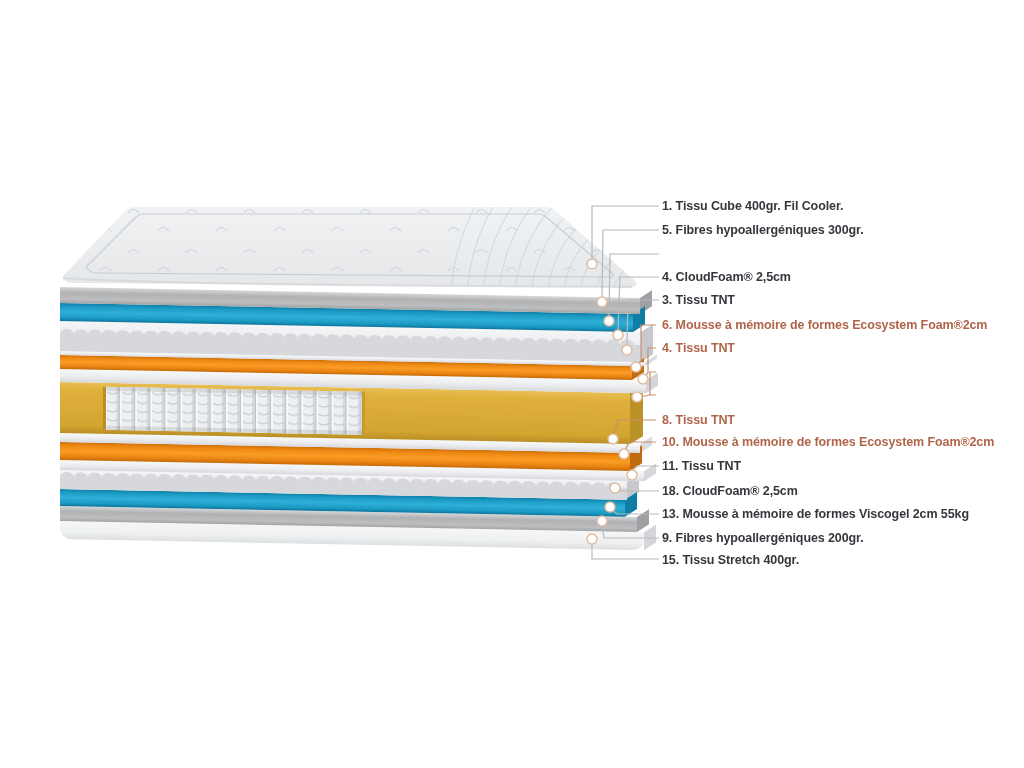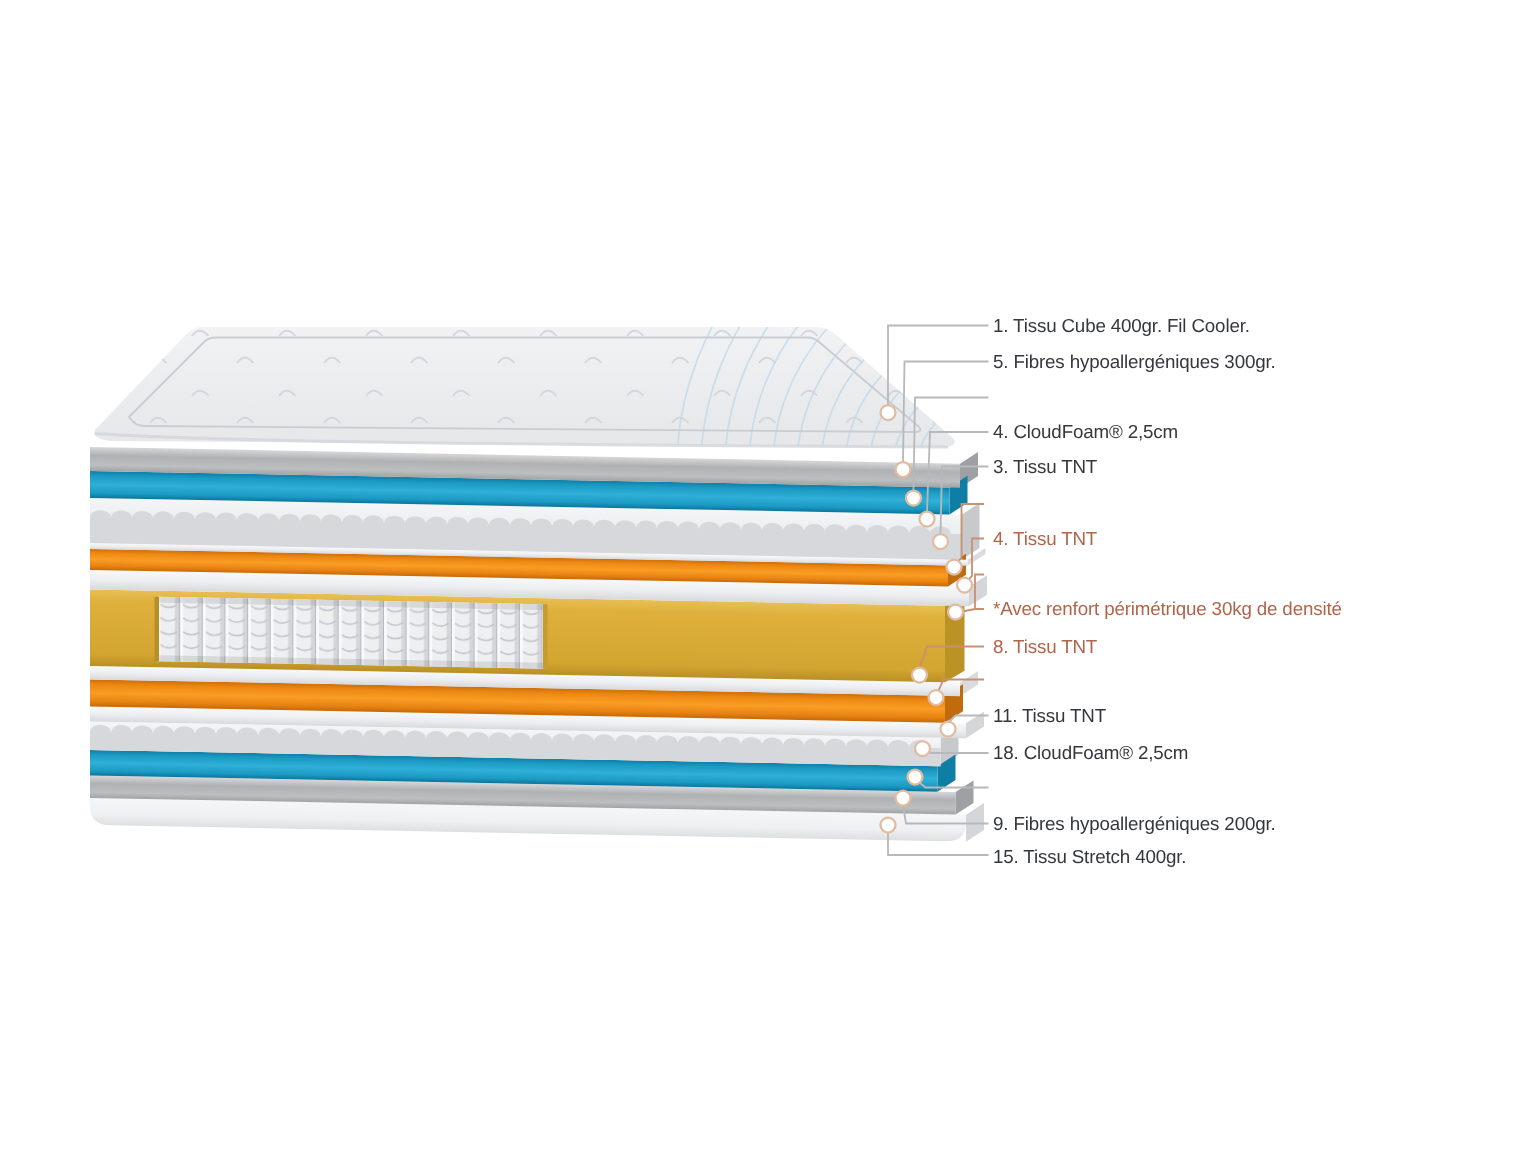--- a/index.html
+++ b/index.html
@@ -1,18 +1,18 @@
 <!DOCTYPE html>
 <html><head>
 <meta charset="utf-8">
 <style>
   html,body{margin:0;padding:0;}
   body{width:1024px;height:768px;background:#ffffff;position:relative;overflow:hidden;
        font-family:"Liberation Sans",sans-serif;}
-  .stage{position:absolute;left:0;top:12px;width:1024px;height:588px;}
+  .stage{position:absolute;left:0;top:1px;width:1024px;height:588px;font-weight:bold;}
   svg{position:absolute;left:0;top:0;}
   .callout{position:absolute;left:662px;height:14px;line-height:14px;font-size:12.5px;
            letter-spacing:-0.1px;color:#34373c;white-space:nowrap;}
   .callout.terracotta{color:#b0654a;}
 </style>
 </head>
 <body>
 
 <div class="stage">
 
@@ -183,21 +183,23 @@
     <circle cx="610" cy="506" r="5"></circle>
         <circle cx="602" cy="520" r="5"></circle>
     <circle cx="592" cy="538" r="5"></circle>
   </g>
 </svg>
 
 <div class="callout" style="top:198px">1. Tissu Cube 400gr. Fil Cooler.</div>
 <div class="callout" style="top:222px">5. Fibres hypoallergéniques 300gr.</div>
 <div class="callout" style="top:269px">4. CloudFoam® 2,5cm</div>
 <div class="callout" style="top:292px">3. Tissu TNT</div>
+<div class="callout terracotta" style="top:317px">6. Mousse à mémoire de formes Ecosystem Foam®2cm</div>
 <div class="callout terracotta" style="top:340px">4. Tissu TNT</div>
-<div class="callout terracotta" style="top:387px">*Avec renfort périmétrique 30kg de densité</div>
 <div class="callout terracotta" style="top:412px">8. Tissu TNT</div>
+<div class="callout terracotta" style="top:434px">10. Mousse à mémoire de formes Ecosystem Foam®2cm</div>
 <div class="callout" style="top:458px">11. Tissu TNT</div>
 <div class="callout" style="top:483px">18. CloudFoam® 2,5cm</div>
+<div class="callout" style="top:506px">13. Mousse à mémoire de formes Viscogel 2cm 55kg</div>
 <div class="callout" style="top:530px">9. Fibres hypoallergéniques 200gr.</div>
 <div class="callout" style="top:552px">15. Tissu Stretch 400gr.</div>
 
 </div>
 
 </body></html>

